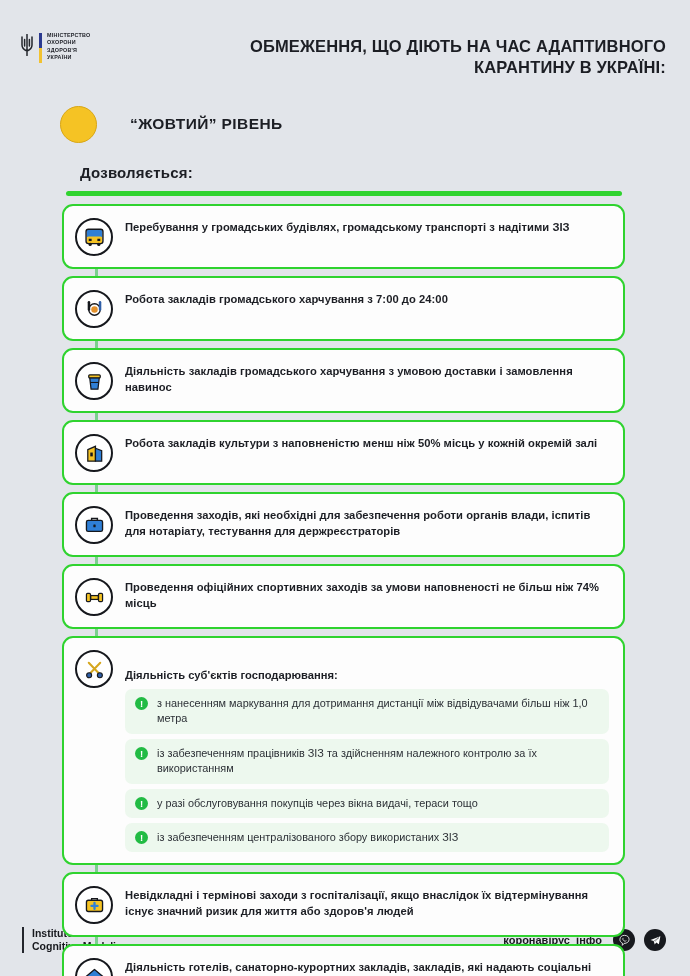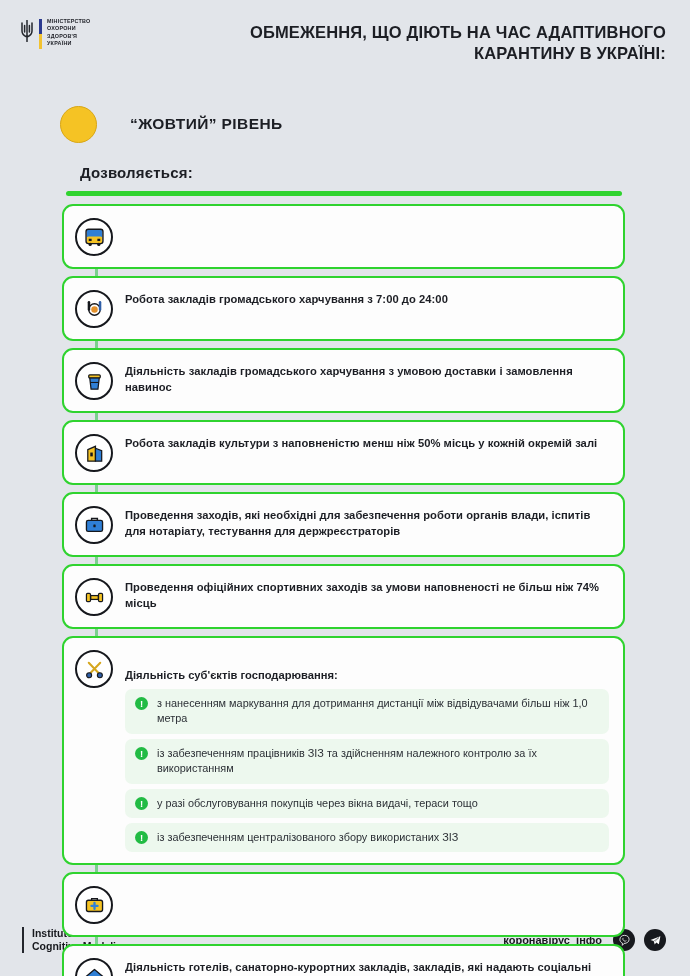--- a/index.html
+++ b/index.html
@@ -15,21 +15,21 @@
     font-family: "Liberation Sans", "DejaVu Sans", sans-serif;
     color: #1d1f25;
     position: relative;
   }
 
   
   .header {
     display: flex;
     align-items: flex-start;
     justify-content: space-between;
-    padding: 18px 24px 0 20px;
+    padding: 32px 24px 0 20px;
     height: 92px;
   }
 
   .mozlogo {
     display: flex;
     align-items: flex-start;
     gap: 5px;
   }
 
   .trident {
@@ -309,20 +309,21 @@
         <svg viewBox="0 0 24 24">
           <rect x="4" y="4" width="16" height="8" rx="1.6" fill="#2f7fd6"></rect>
           <rect x="4" y="11" width="16" height="7" rx="1.6" fill="#f5c324"></rect>
           <rect x="3.2" y="3.4" width="17.6" height="15" rx="2.4" fill="none" stroke="#16181d" stroke-width="1.5"></rect>
           <circle cx="7.5" cy="19.2" r="1.7" fill="#16181d"></circle>
           <circle cx="16.5" cy="19.2" r="1.7" fill="#16181d"></circle>
           <rect x="6" y="13.3" width="3" height="2.4" fill="#16181d"></rect>
           <rect x="15" y="13.3" width="3" height="2.4" fill="#16181d"></rect>
         </svg>
       </div>
+      <div class="card-text">Перебування у громадських будівлях, громадському транспорті з надітими ЗІЗ</div>
     </div>
   </div>
 
   <div class="card-wrap">
     <div class="connector"></div>
     <div class="card">
       <div class="card-icon">
         <svg viewBox="0 0 24 24">
           <circle cx="12" cy="12" r="6" fill="none" stroke="#16181d" stroke-width="1.4"></circle>
           <circle cx="12" cy="12" r="3.4" fill="#e3912c"></circle>
@@ -429,20 +430,21 @@
   <div class="card-wrap">
     <div class="connector"></div>
     <div class="card">
       <div class="card-icon">
         <svg viewBox="0 0 24 24">
           <path d="M9 6.4 L9 4.8 L15 4.8 L15 6.4" fill="none" stroke="#16181d" stroke-width="1.4"></path>
           <rect x="3.6" y="6.5" width="16.8" height="11.8" rx="2" fill="#f5c324" stroke="#16181d" stroke-width="1.4"></rect>
           <path d="M12 9.2 L12 15.6 M8.8 12.4 L15.2 12.4" stroke="#2f7fd6" stroke-width="2.4" stroke-linecap="round"></path>
         </svg>
       </div>
+      <div class="card-text">Невідкладні і термінові заходи з госпіталізації, якщо внаслідок їх відтермінування існує значний ризик для життя або здоров'я людей</div>
     </div>
   </div>
 
   <div class="card-wrap">
     <div class="connector"></div>
     <div class="card">
       <div class="card-icon">
         <svg viewBox="0 0 24 24">
           <path d="M12 3.6 L21 11.2 L3 11.2 Z" fill="#2f7fd6" stroke="#16181d" stroke-width="1.4" stroke-linejoin="round"></path>
           <rect x="5.4" y="11.2" width="13.2" height="9" fill="#f5c324" stroke="#16181d" stroke-width="1.4"></rect>

